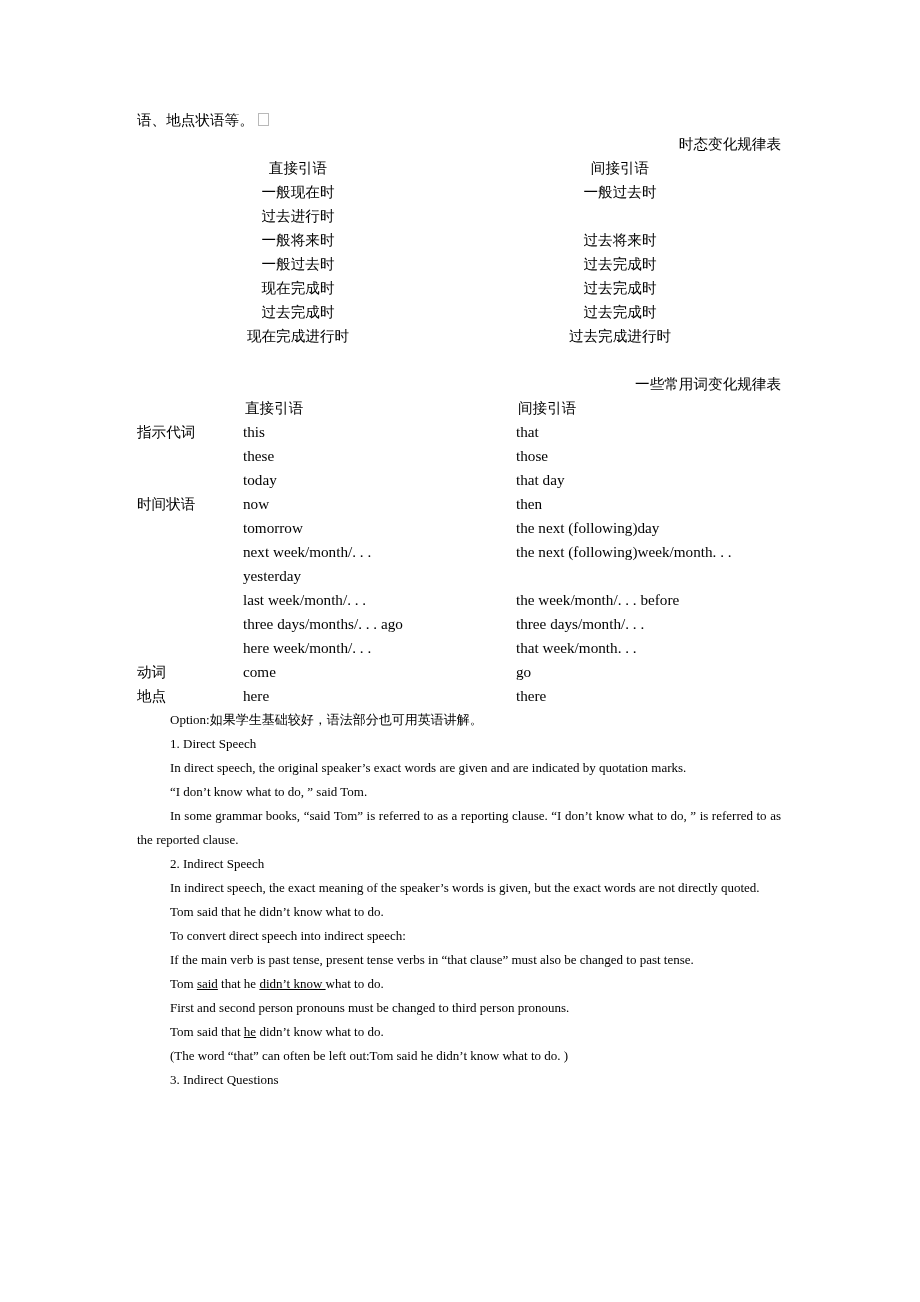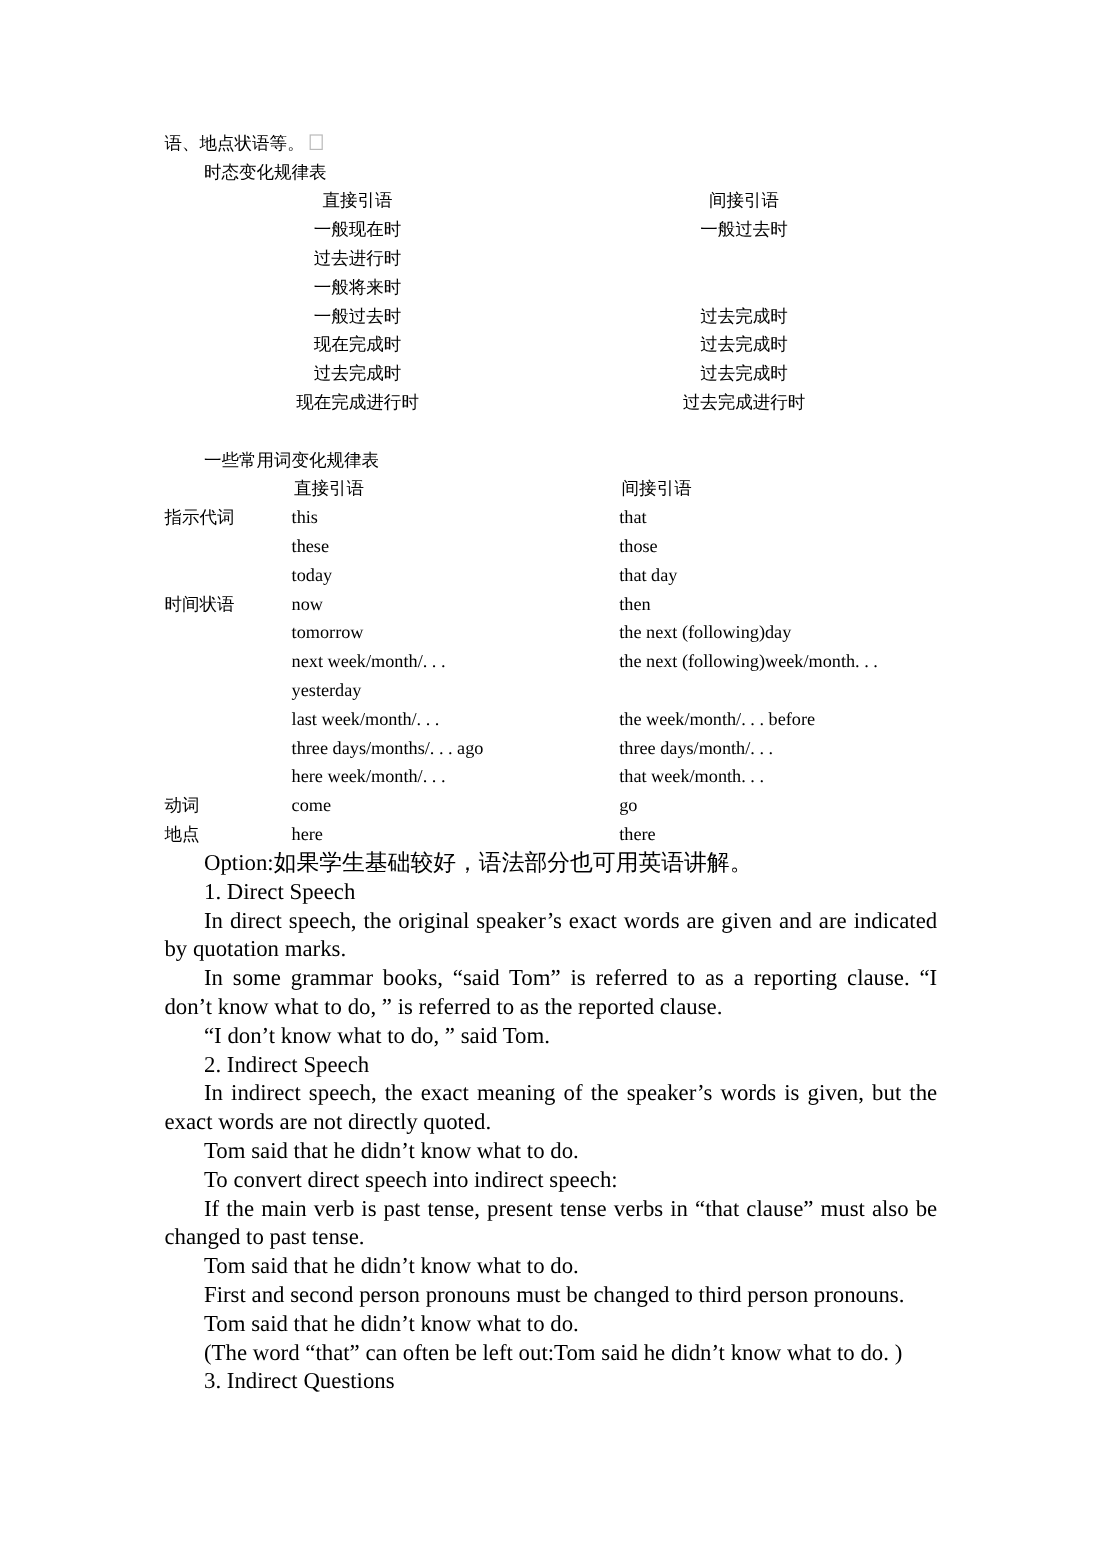--- a/index.html
+++ b/index.html
@@ -37,21 +37,21 @@
     font-size: 14.6px;
   }
   .missing-glyph {
     display: inline-block;
     width: 9px;
     height: 11px;
     border: 1px solid #b9b9b9;
     vertical-align: -1px;
     margin-left: 4px;
   }
-  .indent1 { padding-left: 33px; }
+  .indent1 { padding-left: 33px; text-align: right; }
 
   
   .tense-table {
     margin-top: 0;
   }
   .tense-row {
     display: flex;
     line-height: 24px;
   }
   .tense-row .c1 {
@@ -80,31 +80,31 @@
     flex: 1 1 auto;
   }
   .word-header .wdirect,
   .word-header .windirect {
     
   }
   .word-header .wdirect { padding-left: 2px; }
 
   
   .para {
-    font-size: 19px;
+    font-size: 13px;
     line-height: 24px;
     text-align: justify;
     text-justify: inter-word;
     text-indent: 33px;
     margin: 0;
   }
   .para.nojust {
     text-align: left;
   }
-  .u { }
+  .u { text-decoration: underline; }
   .blank { height: 24px; }
 </style>
 </head>
 <body>
 
 <div class="page">
   <div class="body-col">
 
     <div class="ln cn"><span>语、地点状语等。</span><span class="missing-glyph"></span></div>
 
@@ -117,20 +117,21 @@
       </div>
       <div class="tense-row">
         <div class="c1 cn">一般现在时</div>
         <div class="c2 cn">一般过去时</div>
       </div>
       <div class="tense-row">
         <div class="c2 cn">过去进行时</div>
       </div>
       <div class="tense-row">
         <div class="c1 cn">一般将来时</div>
+        <div class="c2 cn">过去将来时</div>
       </div>
       <div class="tense-row">
         <div class="c1 cn">一般过去时</div>
         <div class="c2 cn">过去完成时</div>
       </div>
       <div class="tense-row">
         <div class="c1 cn">现在完成时</div>
         <div class="c2 cn">过去完成时</div>
       </div>
       <div class="tense-row">
@@ -211,22 +212,22 @@
       <div class="word-row ln">
         <div class="wlabel cn">地点</div>
         <div class="wdirect">here</div>
         <div class="windirect">there</div>
       </div>
     </div>
 
     <p class="para nojust">Option:如果学生基础较好，语法部分也可用英语讲解。</p>
     <p class="para nojust">1. Direct Speech</p>
     <p class="para">In direct speech, the original speaker’s exact words are given and are indicated by quotation marks.</p>
+    <p class="para nojust">“I don’t know what to do, ” said Tom.</p>
     <p class="para">In some grammar books, “said Tom” is referred to as a reporting clause. “I don’t know what to do, ” is referred to as the reported clause.</p>
-    <p class="para nojust">“I don’t know what to do, ” said Tom.</p>
     <p class="para nojust">2. Indirect Speech</p>
     <p class="para">In indirect speech, the exact meaning of the speaker’s words is given, but the exact words are not directly quoted.</p>
     <p class="para nojust">Tom said that he didn’t know what to do.</p>
     <p class="para nojust">To convert direct speech into indirect speech:</p>
     <p class="para">If the main verb is past tense, present tense verbs in “that clause” must also be changed to past tense.</p>
     <p class="para nojust"><span>Tom </span><span class="u">said</span><span> that he </span><span class="u">didn’t know </span><span>what to do.</span></p>
     <p class="para nojust">First and second person pronouns must be changed to third person pronouns.</p>
     <p class="para nojust"><span>Tom said that </span><span class="u">he</span><span> didn’t know what to do.</span></p>
     <p class="para nojust">(The word “that” can often be left out:Tom said he didn’t know what to do. )</p>
     <p class="para nojust">3. Indirect Questions</p>

